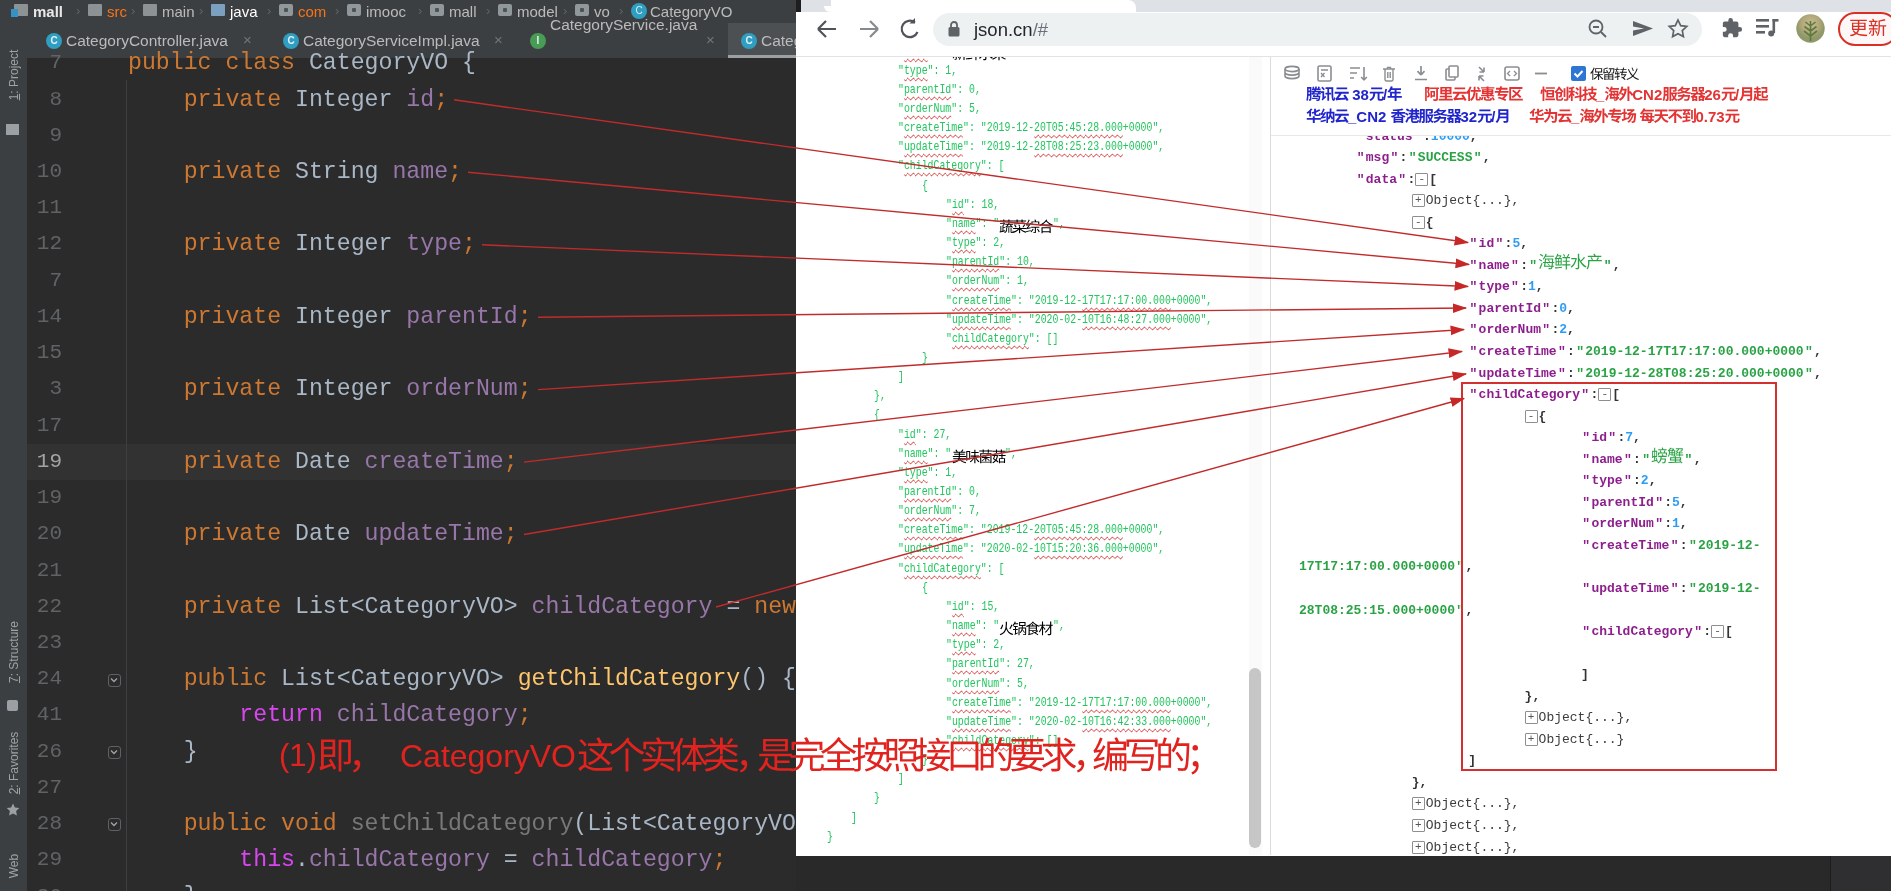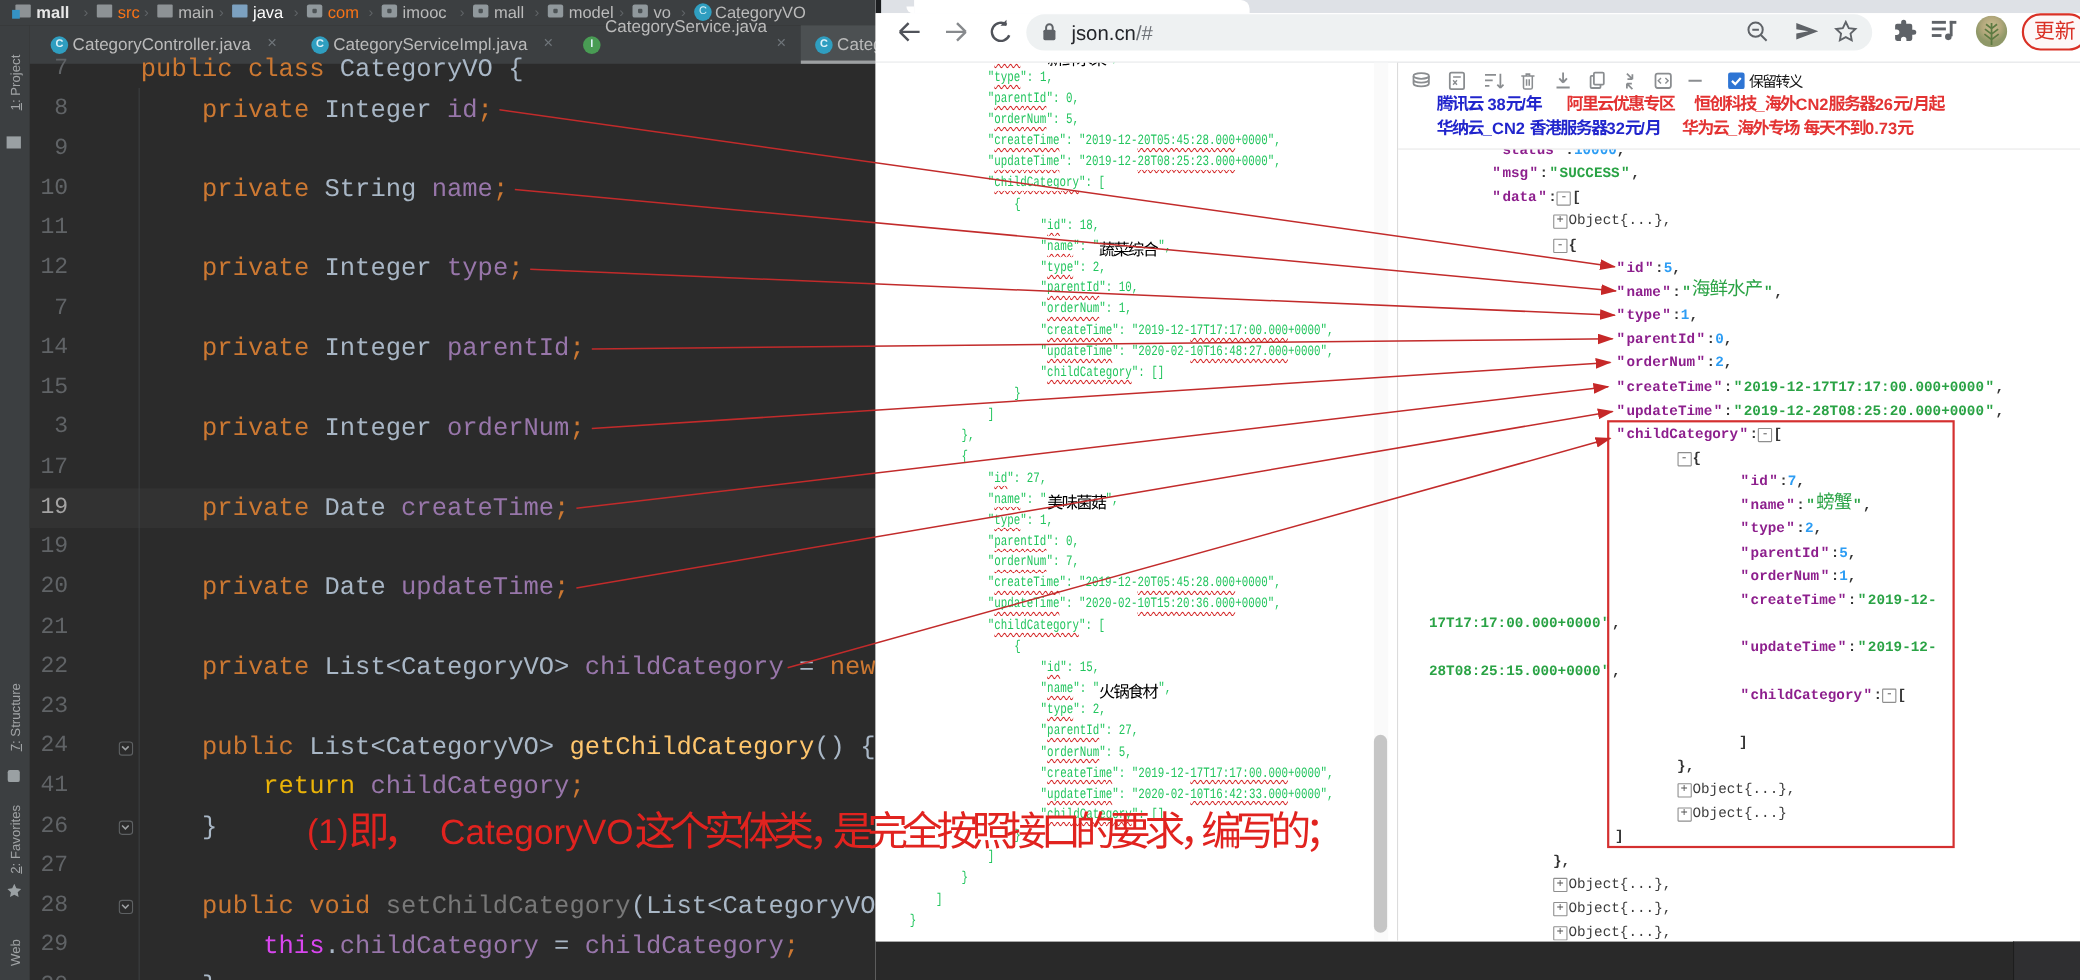--- a/index.html
+++ b/index.html
@@ -185,21 +185,21 @@
       <div style="position:absolute;left:128px;top:45.3px;white-space:pre;line-height:36px"><span style="color:#cc7832">public class </span><span style="color:#a9b7c6">CategoryVO {</span></div>
       <div style="position:absolute;left:128px;top:81.5px;white-space:pre;line-height:36px">    <span style="color:#cc7832">private </span><span style="color:#a9b7c6">Integer </span><span style="color:#9876aa">id</span><span style="color:#cc7832">;</span></div>
       <div style="position:absolute;left:128px;top:154px;white-space:pre;line-height:36px">    <span style="color:#cc7832">private </span><span style="color:#a9b7c6">String </span><span style="color:#9876aa">name</span><span style="color:#cc7832">;</span></div>
       <div style="position:absolute;left:128px;top:226.4px;white-space:pre;line-height:36px">    <span style="color:#cc7832">private </span><span style="color:#a9b7c6">Integer </span><span style="color:#9876aa">type</span><span style="color:#cc7832">;</span></div>
       <div style="position:absolute;left:128px;top:298.9px;white-space:pre;line-height:36px">    <span style="color:#cc7832">private </span><span style="color:#a9b7c6">Integer </span><span style="color:#9876aa">parentId</span><span style="color:#cc7832">;</span></div>
       <div style="position:absolute;left:128px;top:371.4px;white-space:pre;line-height:36px">    <span style="color:#cc7832">private </span><span style="color:#a9b7c6">Integer </span><span style="color:#9876aa">orderNum</span><span style="color:#cc7832">;</span></div>
       <div style="position:absolute;left:128px;top:443.8px;white-space:pre;line-height:36px">    <span style="color:#cc7832">private </span><span style="color:#a9b7c6">Date </span><span style="color:#9876aa">createTime</span><span style="color:#cc7832">;</span></div>
       <div style="position:absolute;left:128px;top:516.3px;white-space:pre;line-height:36px">    <span style="color:#cc7832">private </span><span style="color:#a9b7c6">Date </span><span style="color:#9876aa">updateTime</span><span style="color:#cc7832">;</span></div>
       <div style="position:absolute;left:128px;top:588.7px;white-space:pre;line-height:36px">    <span style="color:#cc7832">private </span><span style="color:#a9b7c6">List&lt;CategoryVO&gt; </span><span style="color:#9876aa">childCategory </span><span style="color:#a9b7c6">= </span><span style="color:#cc7832">new</span></div>
       <div style="position:absolute;left:128px;top:661.2px;white-space:pre;line-height:36px">    <span style="color:#cc7832">public </span><span style="color:#a9b7c6">List&lt;CategoryVO&gt; </span><span style="color:#ffc66d">getChildCategory</span><span style="color:#a9b7c6">() {</span></div>
-      <div style="position:absolute;left:128px;top:697.4px;white-space:pre;line-height:36px">        <span style="color:#eab308">return </span><span style="color:#9876aa">childCategory</span><span style="color:#cc7832">;</span></div>
+      <div style="position:absolute;left:128px;top:697.4px;white-space:pre;line-height:36px">        <span style="color:#d946ef">return </span><span style="color:#9876aa">childCategory</span><span style="color:#cc7832">;</span></div>
       <div style="position:absolute;left:128px;top:733.7px;white-space:pre;line-height:36px">    <span style="color:#a9b7c6">}</span></div>
       <div style="position:absolute;left:128px;top:806.1px;white-space:pre;line-height:36px">    <span style="color:#cc7832">public </span><span style="color:#cc7832">void </span><span style="color:#787878">setChildCategory</span><span style="color:#a9b7c6">(</span><span style="color:#a9b7c6">List&lt;CategoryVO</span></div>
       <div style="position:absolute;left:128px;top:842.4px;white-space:pre;line-height:36px">        <span style="color:#d946ef">this</span><span style="color:#a9b7c6">.</span><span style="color:#9876aa">childCategory </span><span style="color:#a9b7c6">= </span><span style="color:#9876aa">childCategory</span><span style="color:#cc7832">;</span></div>
       <div style="position:absolute;left:128px;top:878.6px;white-space:pre;line-height:36px">    <span style="color:#a9b7c6">}</span></div>
     </div>
   </div>
 <div style="position:absolute;left:796px;top:0;width:1095px;height:891px;background:#fff"></div>
 <div style="position:absolute;left:796px;top:0;width:1095px;height:12px;background:#dee1e6"></div>
 <div style="position:absolute;left:796px;top:0;width:5px;height:12px;background:#1c1e20"></div>
 <div style="position:absolute;left:831px;top:0;width:289px;height:12px;background:#fff"></div>

